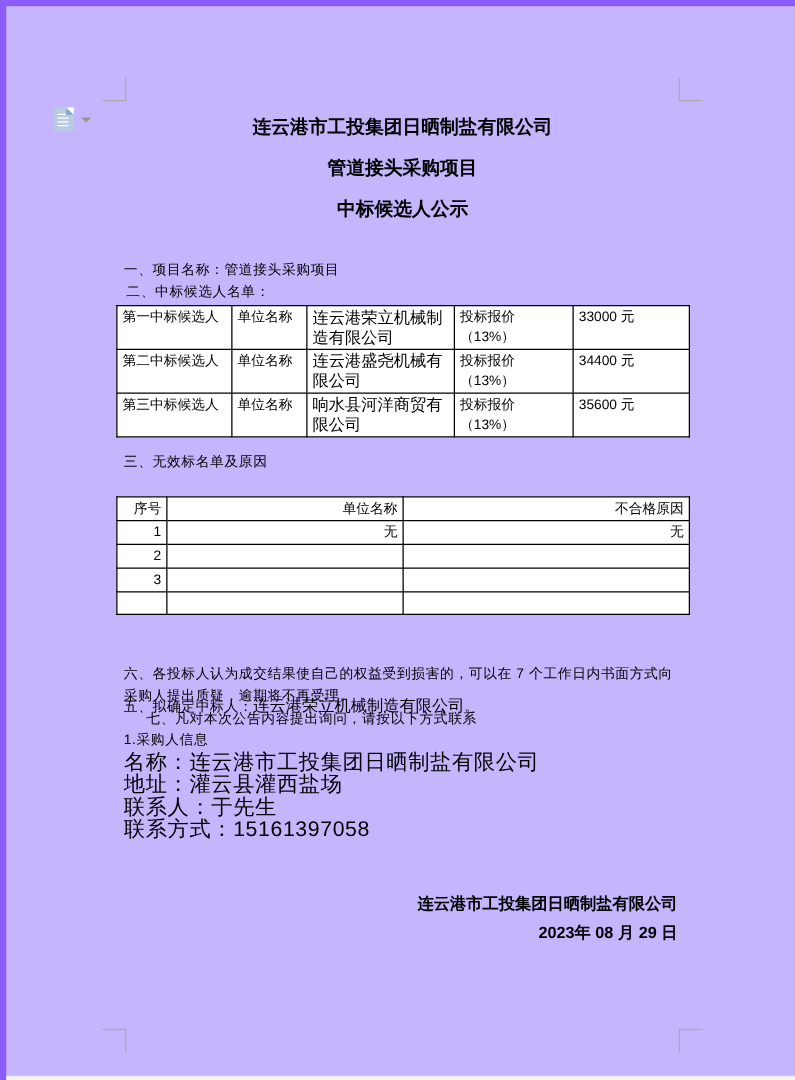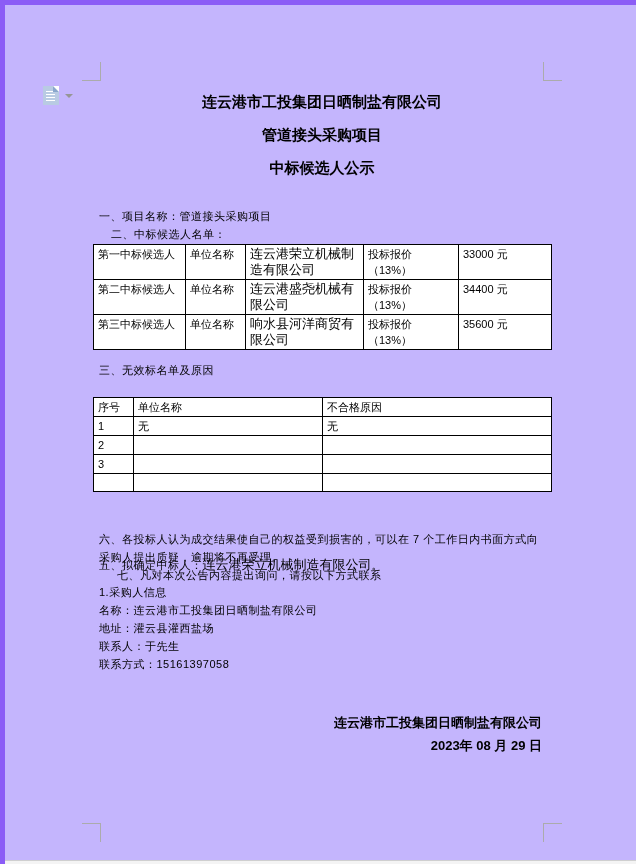--- a/index.html
+++ b/index.html
@@ -22,38 +22,38 @@
   .paste-ico::after{content:"";position:absolute;right:0;top:0;width:0;height:0;
     border:3px solid;border-color:#fff #fff #8aa7cc #8aa7cc;}
   .paste-arrow{position:absolute;left:24px;top:9px;width:0;height:0;
     border-left:4px solid transparent;border-right:4px solid transparent;border-top:4px solid #969696;}
 
   
   .abs{position:absolute;}
   #titles{top:80px;left:0;width:634px;text-align:center;font-size:15px;font-weight:bold;line-height:33px;}
   .body-text{font-size:11px;line-height:18px;letter-spacing:0.5px;}
   #para1{top:202px;left:94px;}
-  #para2{top:220px;left:106px;}
+  #para2{top:220px;left:96px;}
   #heading3{top:356px;left:94px;}
   #para5{top:507px;left:94px;margin-top:44px;}
   #para6{top:525px;left:94px;width:447px;}
   #para7{top:561px;left:94px;margin-left:18px;}
   #contact-heading{top:578px;left:94px;}
   #contact-lines{top:596px;left:94px;}
-  #contact-lines p{margin:0;font-size:11px;line-height:18px;letter-spacing:0.5px;}
+  #contact-lines p{margin:0;font-size:17px;line-height:18px;letter-spacing:0.5px;}
   .company-font{font-size:13px;letter-spacing:0;}
 
   
   table{border-collapse:collapse;table-layout:fixed;position:absolute;left:88px;background:#fff;}
   td{border:1px solid #000;vertical-align:top;padding:1px 4px;font-size:11px;line-height:16px;overflow:hidden;}
   #table1{top:239px;width:458px;}
   #table1 td{height:32px;}
   #table1 .c-comp{font-size:13px;line-height:16px;}
   #table2{top:392px;width:458px;}
-  #table2 td{height:15px;}
+  #table2 td{height:15px;text-align:right;}
 
   #footer{top:706px;right:97px;text-align:right;font-size:13px;font-weight:bold;line-height:23px;}
 </style>
 </head>
 <body>
 
 <div class="page">
 
   <div class="cropmark" id="crop-tl"></div>
   <div class="cropmark" id="crop-tr"></div>

